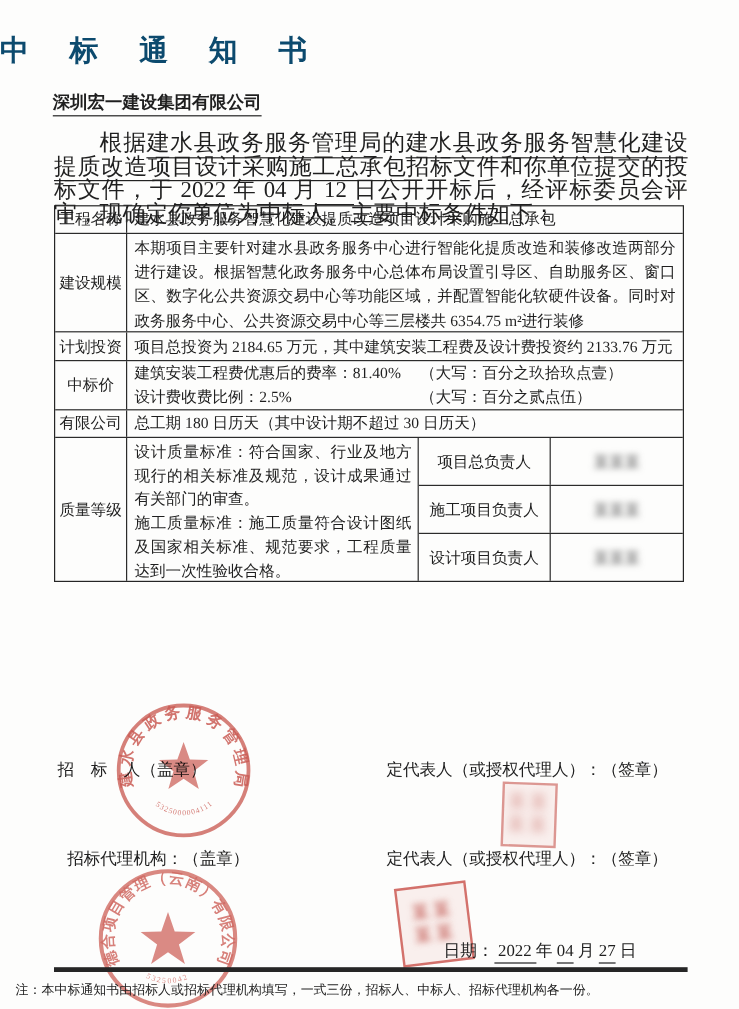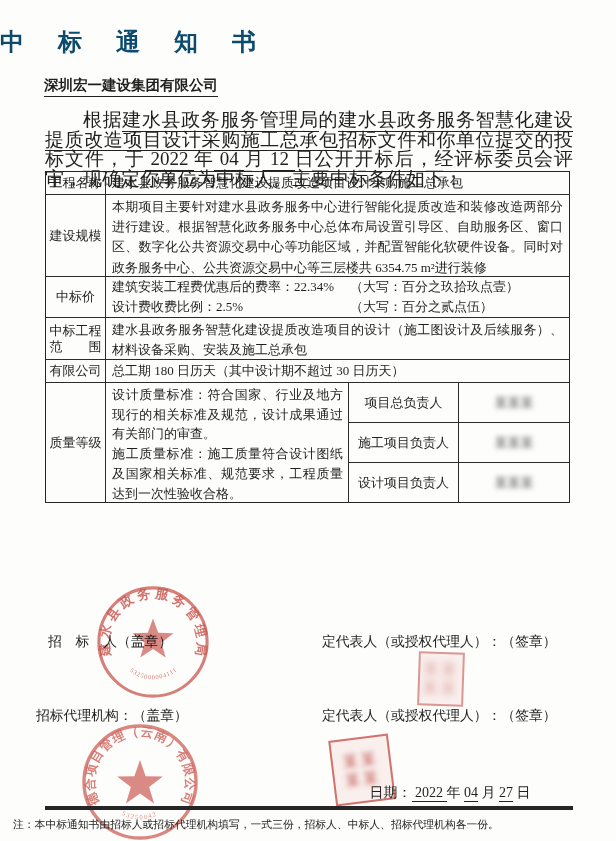--- a/index.html
+++ b/index.html
@@ -91,42 +91,39 @@
       <div class="tc tlabel">工程名称</div>
       <div class="tc tval grow">建水县政务服务智慧化建设提质改造项目设计采购施工总承包</div>
     </div>
 
 
     <div class="trow" style="height:82px">
       <div class="tc tlabel">建设规模</div>
       <div class="tc tval grow multiline">本期项目主要针对建水县政务服务中心进行智能化提质改造和装修改造两部分进行建设。根据智慧化政务服务中心总体布局设置引导区、自助服务区、窗口区、数字化公共资源交易中心等功能区域，并配置智能化软硬件设备。同时对政务服务中心、公共资源交易中心等三层楼共 6354.75 m²进行装修</div>
     </div>
 
+    <div class="trow" style="height:24px">
+      <div class="tc tlabel">计划投资</div>
+      <div class="tc tval grow">项目总投资为 2184.65 万元，其中建筑安装工程费及设计费投资约 2133.76 万元</div>
+    </div>
 
     <div class="trow" style="height:41px">
       <div class="tc tlabel">中标价</div>
       <div class="tc pricebox">
         <div class="priceline">
-          <span>建筑安装工程费优惠后的费率：22.34%</span>
+          <span>建筑安装工程费优惠后的费率：81.40%</span>
           <span class="daxie">（大写：百分之玖拾玖点壹）</span>
         </div>
         <div class="priceline">
           <span>设计费收费比例：2.5%</span>
           <span class="daxie">（大写：百分之贰点伍）</span>
         </div>
       </div>
     </div>
 
-    <div class="trow" style="height:42px">
-      <div class="tc tlabel">
-        <span>中标工程</span>
-        <span>范　　围</span>
-      </div>
-      <div class="tc tval grow multiline">建水县政务服务智慧化建设提质改造项目的设计（施工图设计及后续服务）、材料设备采购、安装及施工总承包</div>
-    </div>
 
     <div class="trow" style="height:23px">
       <div class="tc tlabel">有限公司</div>
       <div class="tc tval grow">总工期 180 日历天（其中设计期不超过 30 日历天）</div>
     </div>
 
     <div class="trow" style="height:119px">
       <div class="tc tlabel">质量等级</div>
       <div class="tc" style="width:243px;align-items:flex-start;">
         <div class="qdesc">
@@ -153,21 +150,21 @@
               <span class="blurname">某某某</span>
             </div>
         </div>
       </div>
     </div>
   </div>
 
 
   <div class="abs sigline" style="left:48px;top:633px;">招　标　人（盖章）</div>
   <div class="abs sigline" style="left:322px;top:633px;">定代表人（或授权代理人）：（签章）</div>
-  <div class="abs sigline" style="left:36px;top:707px;">招标代理机构：（盖章）</div>
+  <div class="abs sigline" style="left:56px;top:707px;">招标代理机构：（盖章）</div>
   <div class="abs sigline" style="left:322px;top:707px;">定代表人（或授权代理人）：（签章）</div>
 
   <svg class="abs seal" style="left:94px;top:583px;" width="118" height="118" viewBox="0 0 120 120">
     <defs>
       <path id="arc1top" d="M 17.7,75.4 A 45,45 0 1 1 102.3,75.4" fill="none"></path>
       <path id="arc1bot" d="M 33.1,86.9 A 38,38 0 0 0 86.9,86.9" fill="none"></path>
     </defs>
     <circle cx="60" cy="60" r="55" fill="none" stroke="#c5463e" stroke-width="3.2" opacity="0.78"></circle>
     <polygon points="60,36 65.3,50.7 80.9,51.2 68.6,60.8 72.9,75.8 60,67 47.1,75.8 51.4,60.8 39.1,51.2 54.7,50.7" fill="#c5463e" opacity="0.72"></polygon>
     <text font-size="13.5" fill="#c5463e" opacity="0.85" font-weight="bold">

